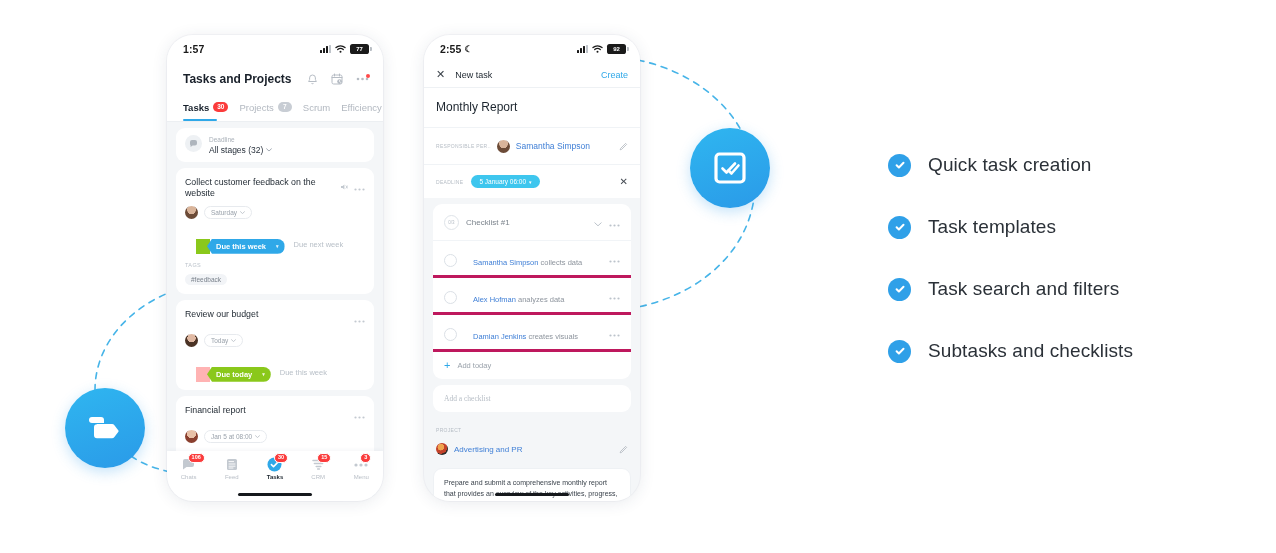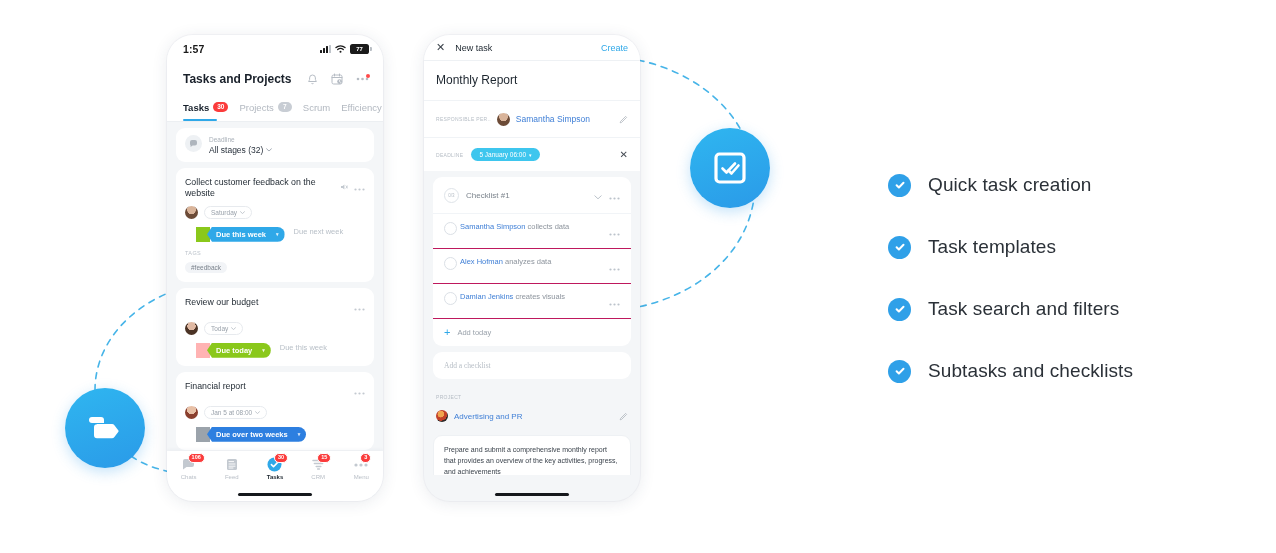--- a/index.html
+++ b/index.html
@@ -92,21 +92,21 @@
   .task-title{font-size:8.8px;color:#1d262f;line-height:1.25;}
   .task-icons{display:flex;align-items:center;gap:6px;color:#c3c9d0;flex-shrink:0;}
   .task-meta{display:flex;align-items:center;gap:6px;margin-top:7px;}
   .avatar{width:13px;height:13px;border-radius:50%;background:#8a6f5e;flex-shrink:0;
     background-image:radial-gradient(circle at 50% 30%, #d9b49a 0 38%, #6c4b37 39% 100%);}
   .avatar.a2{background-image:radial-gradient(circle at 50% 32%, #e0b9a3 0 38%, #4b3325 39% 100%);}
   .avatar.a3{background-image:radial-gradient(circle at 50% 30%, #e8c0a6 0 40%, #8a3f2e 41% 100%);}
   .date-chip{border:1px solid #e7eaee;border-radius:9px;padding:2px 6px;font-size:6.5px;
     color:#9aa2ab;display:flex;align-items:center;gap:3px;}
 
-  .bar-row{display:flex;align-items:flex-start;margin:8px -9px 0 -9px;height:15px;position:relative;padding-left:20px;}
+  .bar-row{display:flex;align-items:center;margin:20px -9px 0 -9px;height:15px;position:relative;padding-left:20px;}
   .left-chip{width:14px;height:15px;flex-shrink:0;}
   .due-pill{
     height:15px;display:flex;align-items:center;justify-content:space-between;
     color:#fff;font-size:7.5px;font-weight:700;padding:0 6px 0 9px;gap:10px;
     position:relative;margin-left:-3px;
   }
   .due-pill .cv{font-size:5px;opacity:.85;}
   .due-next{flex:1;position:relative;margin-left:9px;margin-right:0;}
   .due-next .txt{font-size:7.5px;color:#b9c0c8;padding-bottom:3px;display:block;}
   .due-next .ln{height:1px;background:#2cb5e8;}
@@ -160,39 +160,39 @@
   .dl-row{display:flex;align-items:center;gap:8px;padding:10px 12px;background:#fff;}
   .dl-pill{background:#3ec6ee;color:#fff;font-size:6.5px;border-radius:9px;padding:3px 8px;
     display:flex;align-items:center;gap:3px;font-weight:400;}
   .dl-x{margin-left:auto;color:#454b53;font-size:10px;}
 
   .ck-head{display:flex;align-items:center;gap:7px;padding:9px 11px;border-bottom:1px solid #f1f4f7;}
   .ck-ring{width:13px;height:13px;border-radius:50%;border:1px solid #dfe4e9;color:#b9c0c8;
     font-size:4.5px;display:flex;align-items:center;justify-content:center;flex-shrink:0;}
   .ck-t{font-size:8px;color:#7b838c;}
   .ck-acts{margin-left:auto;display:flex;align-items:center;gap:7px;color:#bcc3cb;}
-  .ck-item{display:flex;align-items:flex-start;gap:3px;padding:8px 11px;border-bottom:1px solid #be185d;}
+  .ck-item{display:flex;align-items:flex-end;gap:16px;padding:8px 11px;border-bottom:3px solid #be185d;}
   .ck-box{width:11px;height:11px;border-radius:50%;border:1.2px solid #dbe0e6;flex-shrink:0;}
   .ck-txt{font-size:7.5px;color:#8d949d;}
   .ck-txt b{color:#3f7fd6;font-weight:400;}
   .ck-dots{margin-left:auto;color:#bcc3cb;}
   .add-item{display:flex;align-items:center;gap:7px;padding:8px 11px;}
   .add-plus{color:#2fa8e8;font-size:11px;line-height:1;}
   .add-t{font-size:7.5px;color:#9aa2ab;}
   .add-checklist{margin:0 9px 6px 9px;background:#fff;border-radius:9px;padding:9px 11px;
     font-size:7.5px;color:#b6bdc5;font-family:Liberation Serif, serif;}
   .proj-row{display:flex;align-items:center;gap:6px;padding:4px 12px 8px 12px;}
   .proj-ic{width:12px;height:12px;border-radius:50%;flex-shrink:0;
     background:radial-gradient(circle at 40% 35%,#f0a44e 0 30%,#c2412a 32% 60%,#2e2a28 62% 100%);}
   .proj-name{font-size:8px;color:#3f7fd6;}
   .desc-box{margin:2px 9px 0 9px;background:#fff;border:1px solid #eef1f4;border-radius:9px;
     padding:9px 10px;font-size:7px;color:#3b434c;line-height:1.55;}
 
   
-  .features{position:absolute;left:888px;top:154px;width:330px;}
+  .features{position:absolute;left:888px;top:134px;width:330px;}
   .feat{display:flex;align-items:center;gap:17px;height:62px;}
   .feat-ic{width:23px;height:23px;border-radius:50%;background:#2fa0e8;flex-shrink:0;
     display:flex;align-items:center;justify-content:center;}
   .feat-t{font-size:19px;color:#2b3138;letter-spacing:.1px;}
 </style>
 </head>
 <body>
 
 <div class="stage">
 
@@ -476,20 +476,42 @@
           <span class="tb-badge">3</span>
         </div>
       </div>
       <div class="home-ind"></div>
     </div>
   </div>
 
   <div class="phone phone2">
     <div class="phone-inner">
 
+      <div class="statusbar">
+        <div class="sb-time">
+          <span>2:55</span>
+          <span style="font-size:9px;">☾</span>
+        </div>
+        <div class="sb-right">
+          <span class="sig">
+              <i></i>
+              <i></i>
+              <i></i>
+              <i></i>
+            </span>
+          <svg width="11" height="8" viewBox="0 0 11 8">
+            <path d="M1 2.6 A7 7 0 0 1 10 2.6" stroke="#1a1a1a" stroke-width="1.3" fill="none" stroke-linecap="round"></path>
+            <path d="M2.7 4.6 A4.4 4.4 0 0 1 8.3 4.6" stroke="#1a1a1a" stroke-width="1.3" fill="none" stroke-linecap="round"></path>
+            <circle cx="5.5" cy="6.8" r="1" fill="#1a1a1a"></circle>
+          </svg>
+          <span class="batt">
+              <span>92</span>
+            </span>
+        </div>
+      </div>
 
       <div class="p2-head">
         <div class="left">
           <span class="p2-x">✕</span>
           <span class="p2-t">New task</span>
         </div>
         <span class="p2-create">Create</span>
       </div>
 
       <div class="p2-body">

